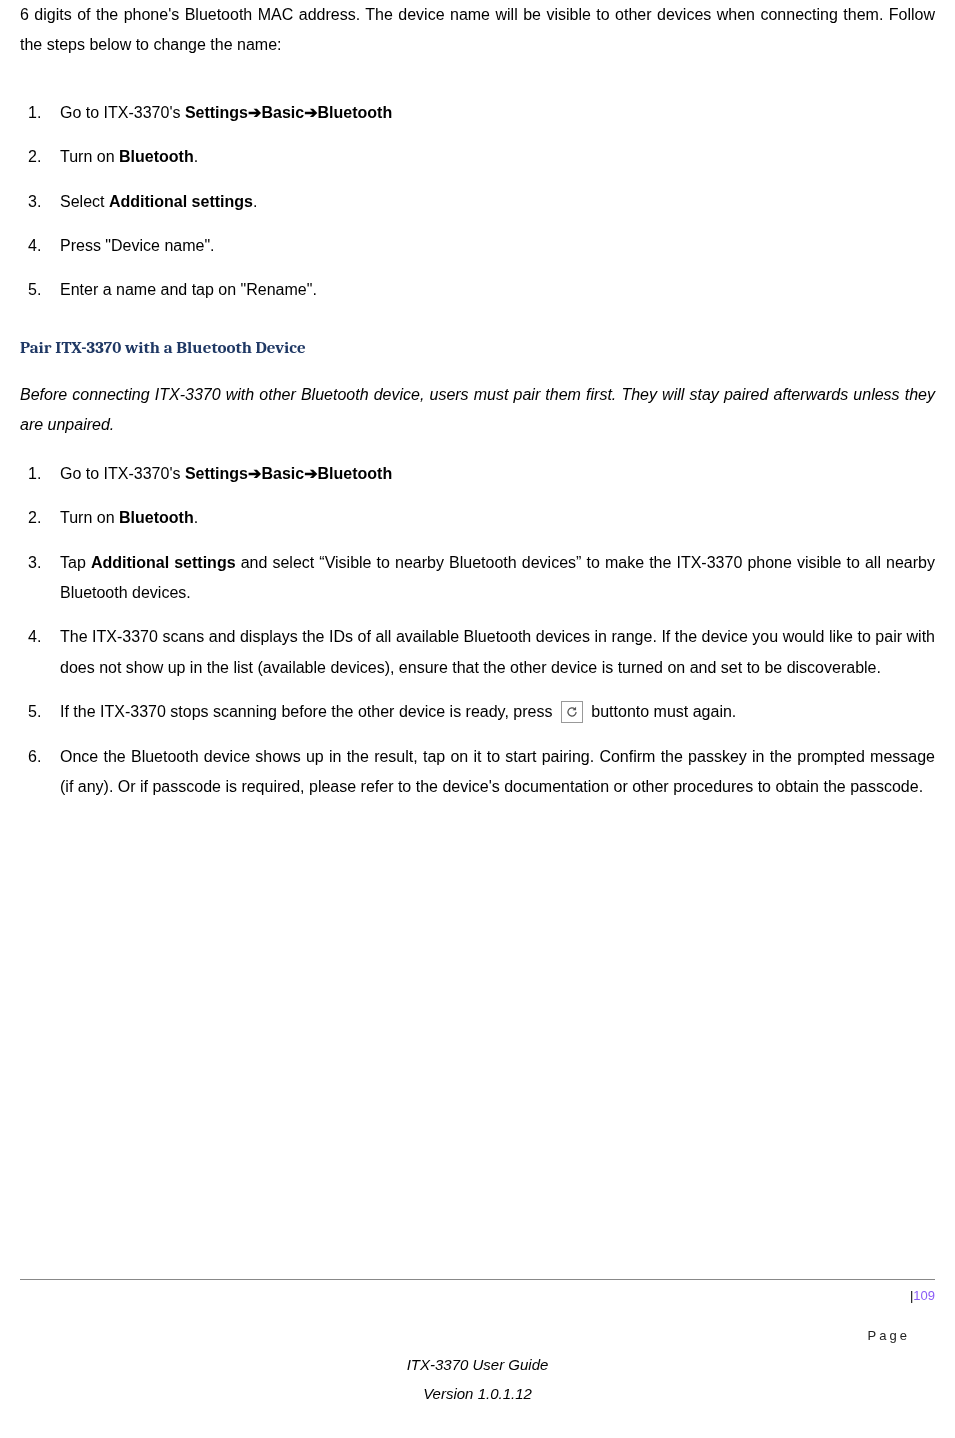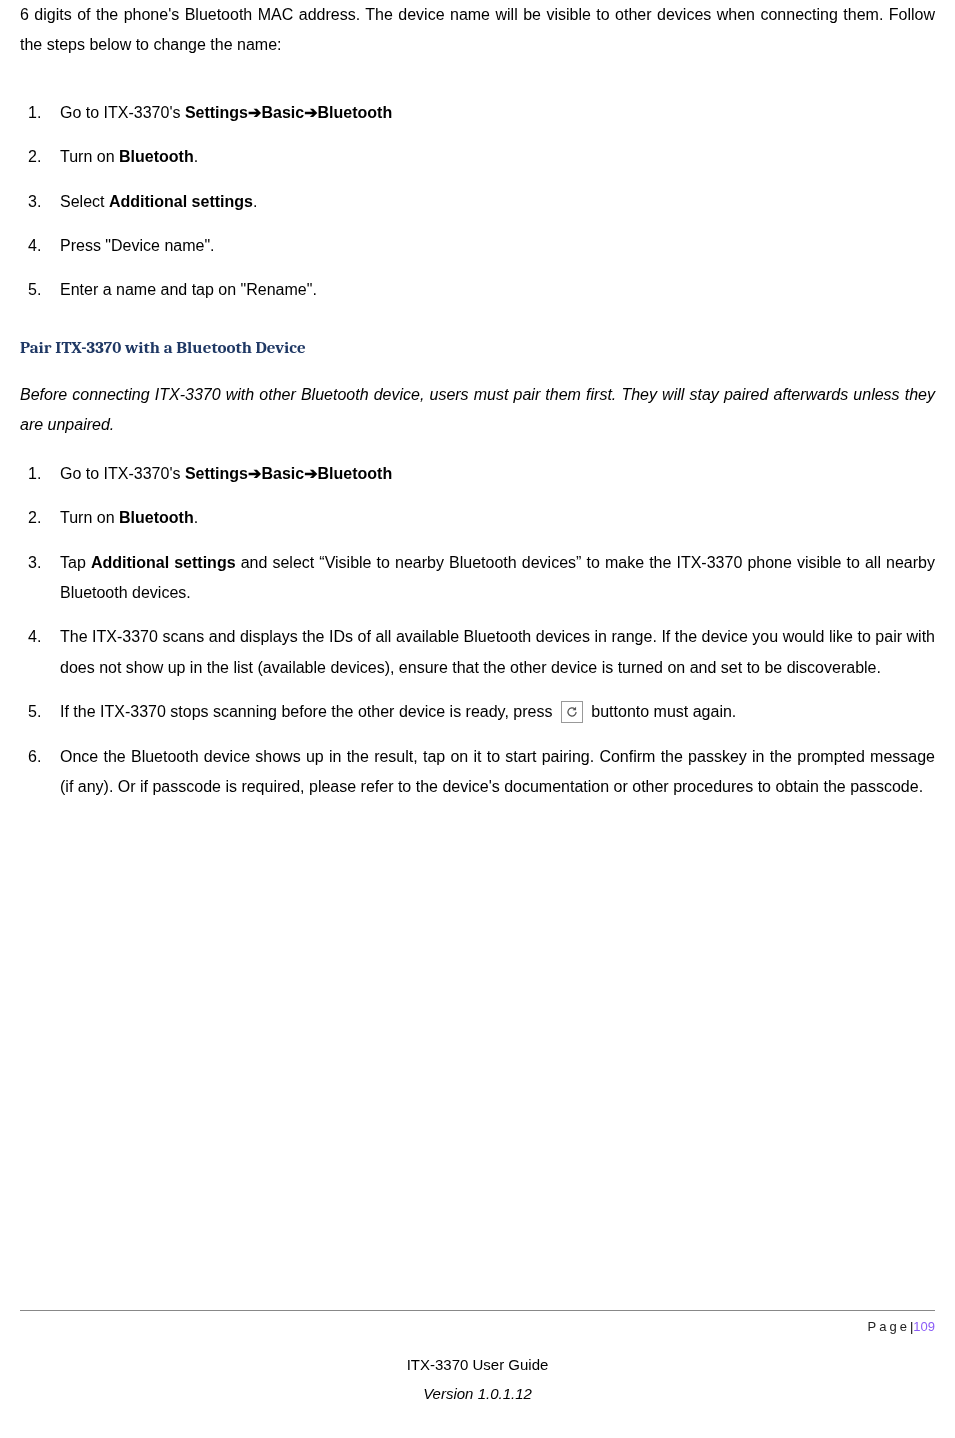--- a/index.html
+++ b/index.html
@@ -43,23 +43,23 @@
     .footer {
       position: absolute;
       bottom: 30px;
       left: 20px;
       right: 20px;
       text-align: center;
       font-size: 15px;
     }
     .footer-hr { border: none; border-top: 1px solid #888; margin-bottom: 4px; }
     .footer-top { display: flex; justify-content: flex-end; font-size: 13px; }
-    .footer-top .plabel { letter-spacing: 3px; color: #222; }
+    .footer-top .plabel { letter-spacing: 3px; color: #222; margin-top: 40px; }
     .footer-top .pnum { color: #8b5cf6; }
-    .footer-page-center { margin-top: 11px; }
+    .footer-page-center { margin-top: 2px; font-style: italic; }
     .footer-version { font-style: italic; }
   </style>
 </head>
 <body>
 
 <p class="intro-para">
   <span>6 digits of the phone's Bluetooth MAC address. The device name will be visible to other devices when</span>
   <span>connecting them. Follow the steps below to change the name:</span>
 </p>
 

